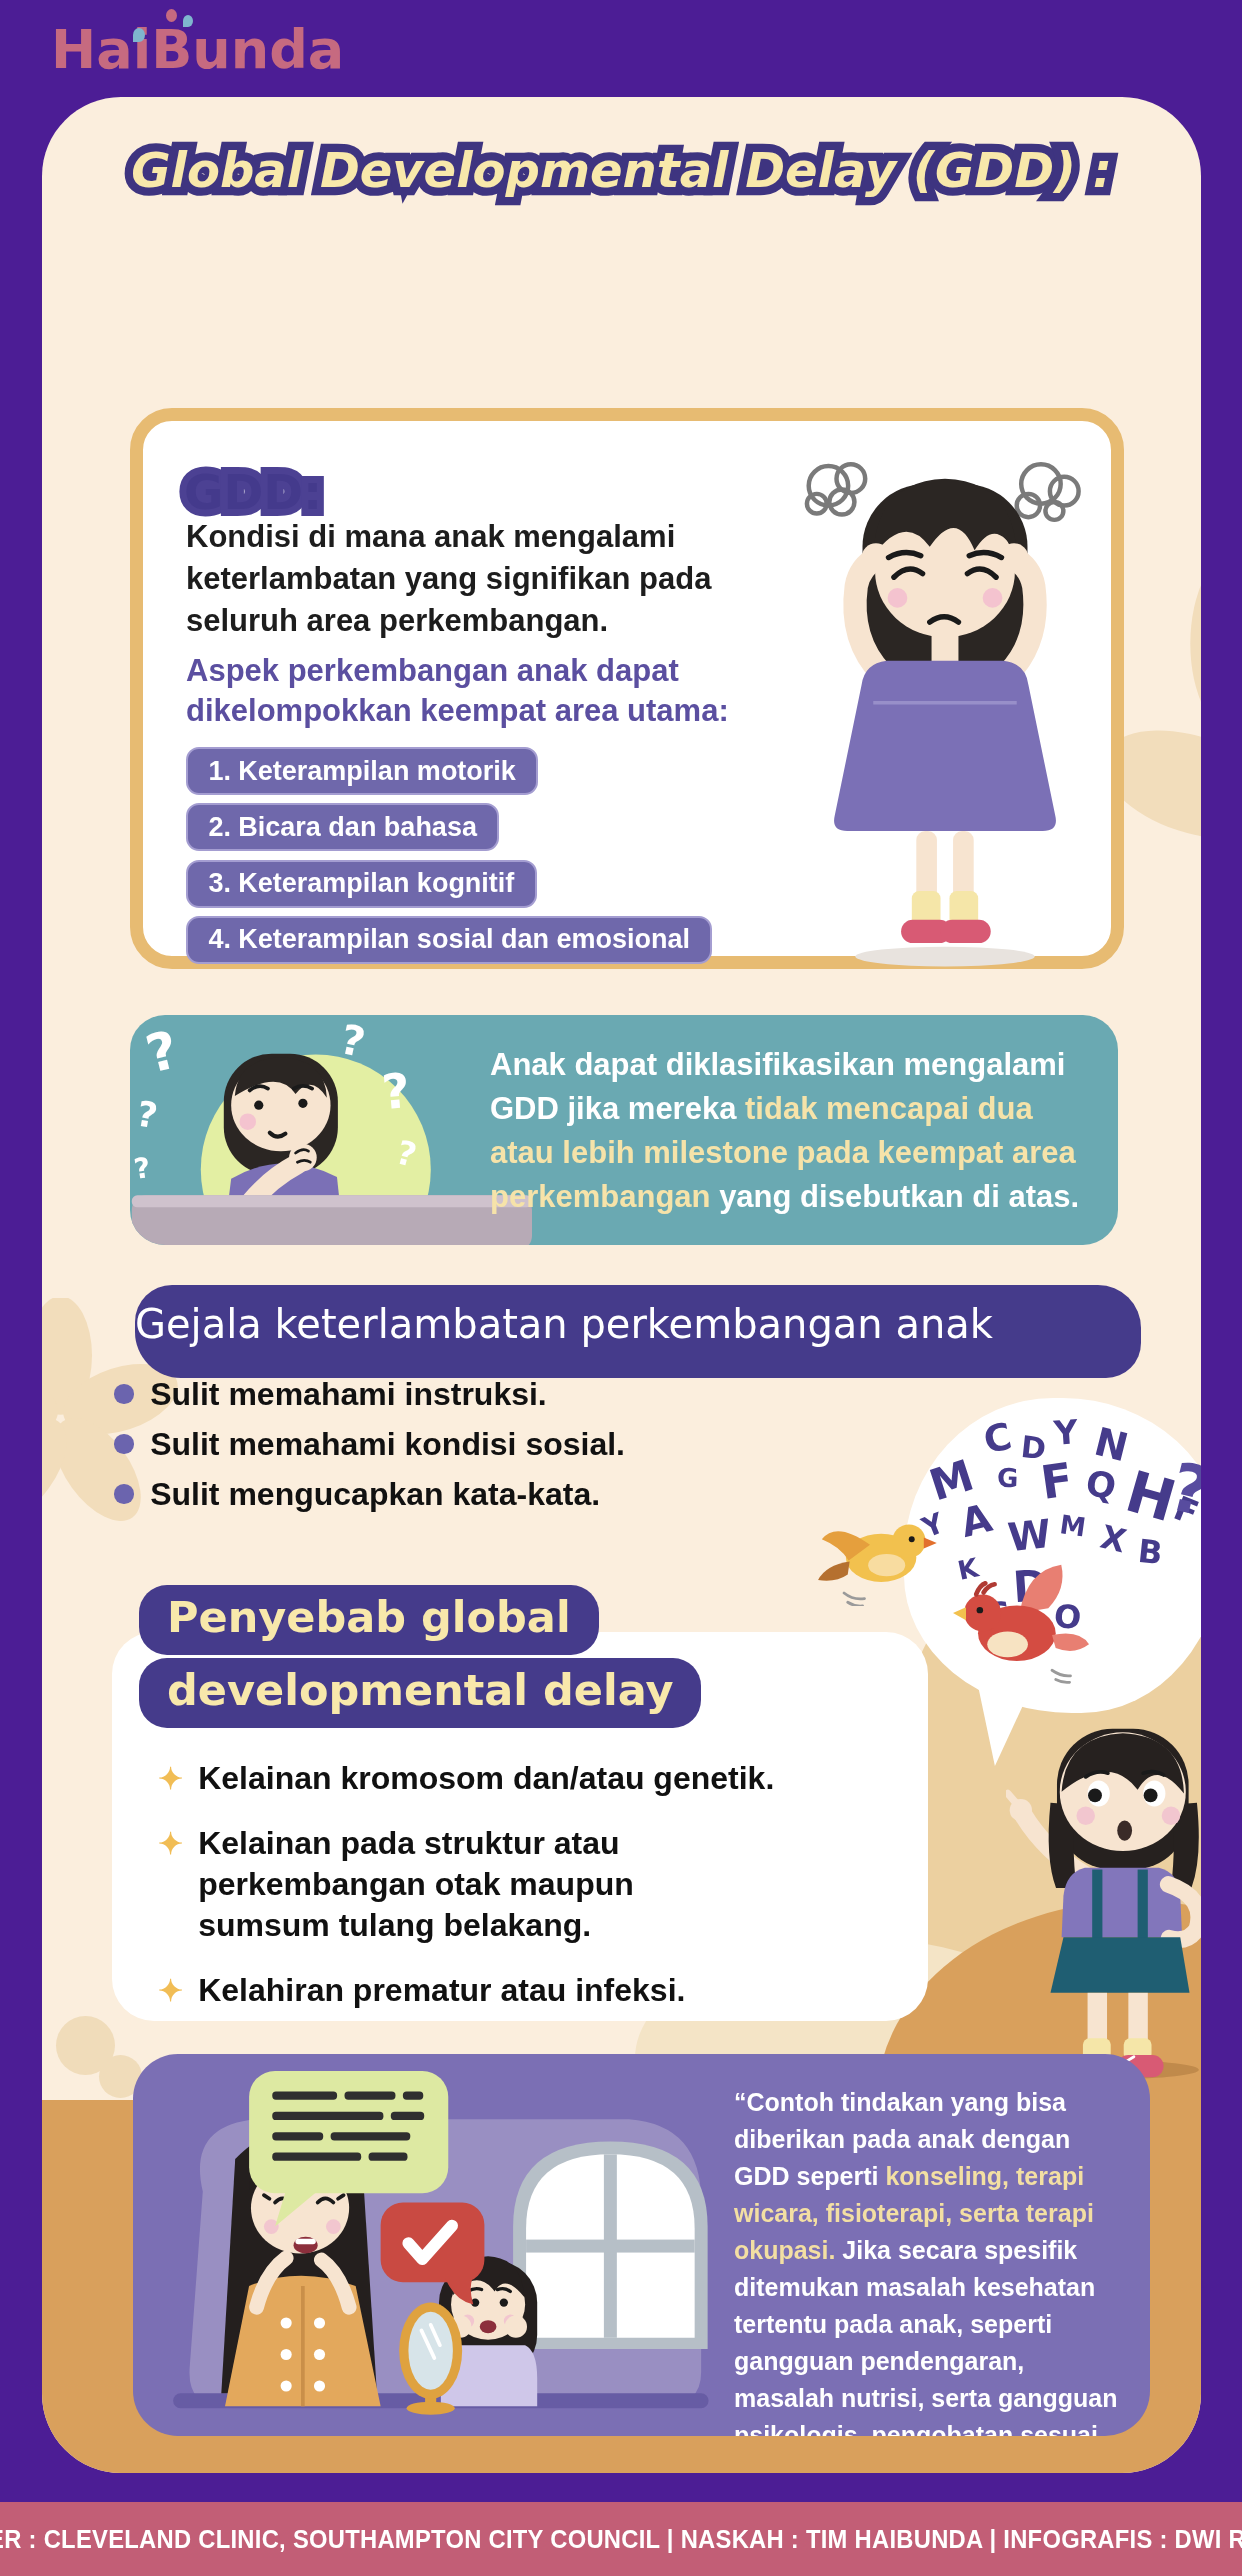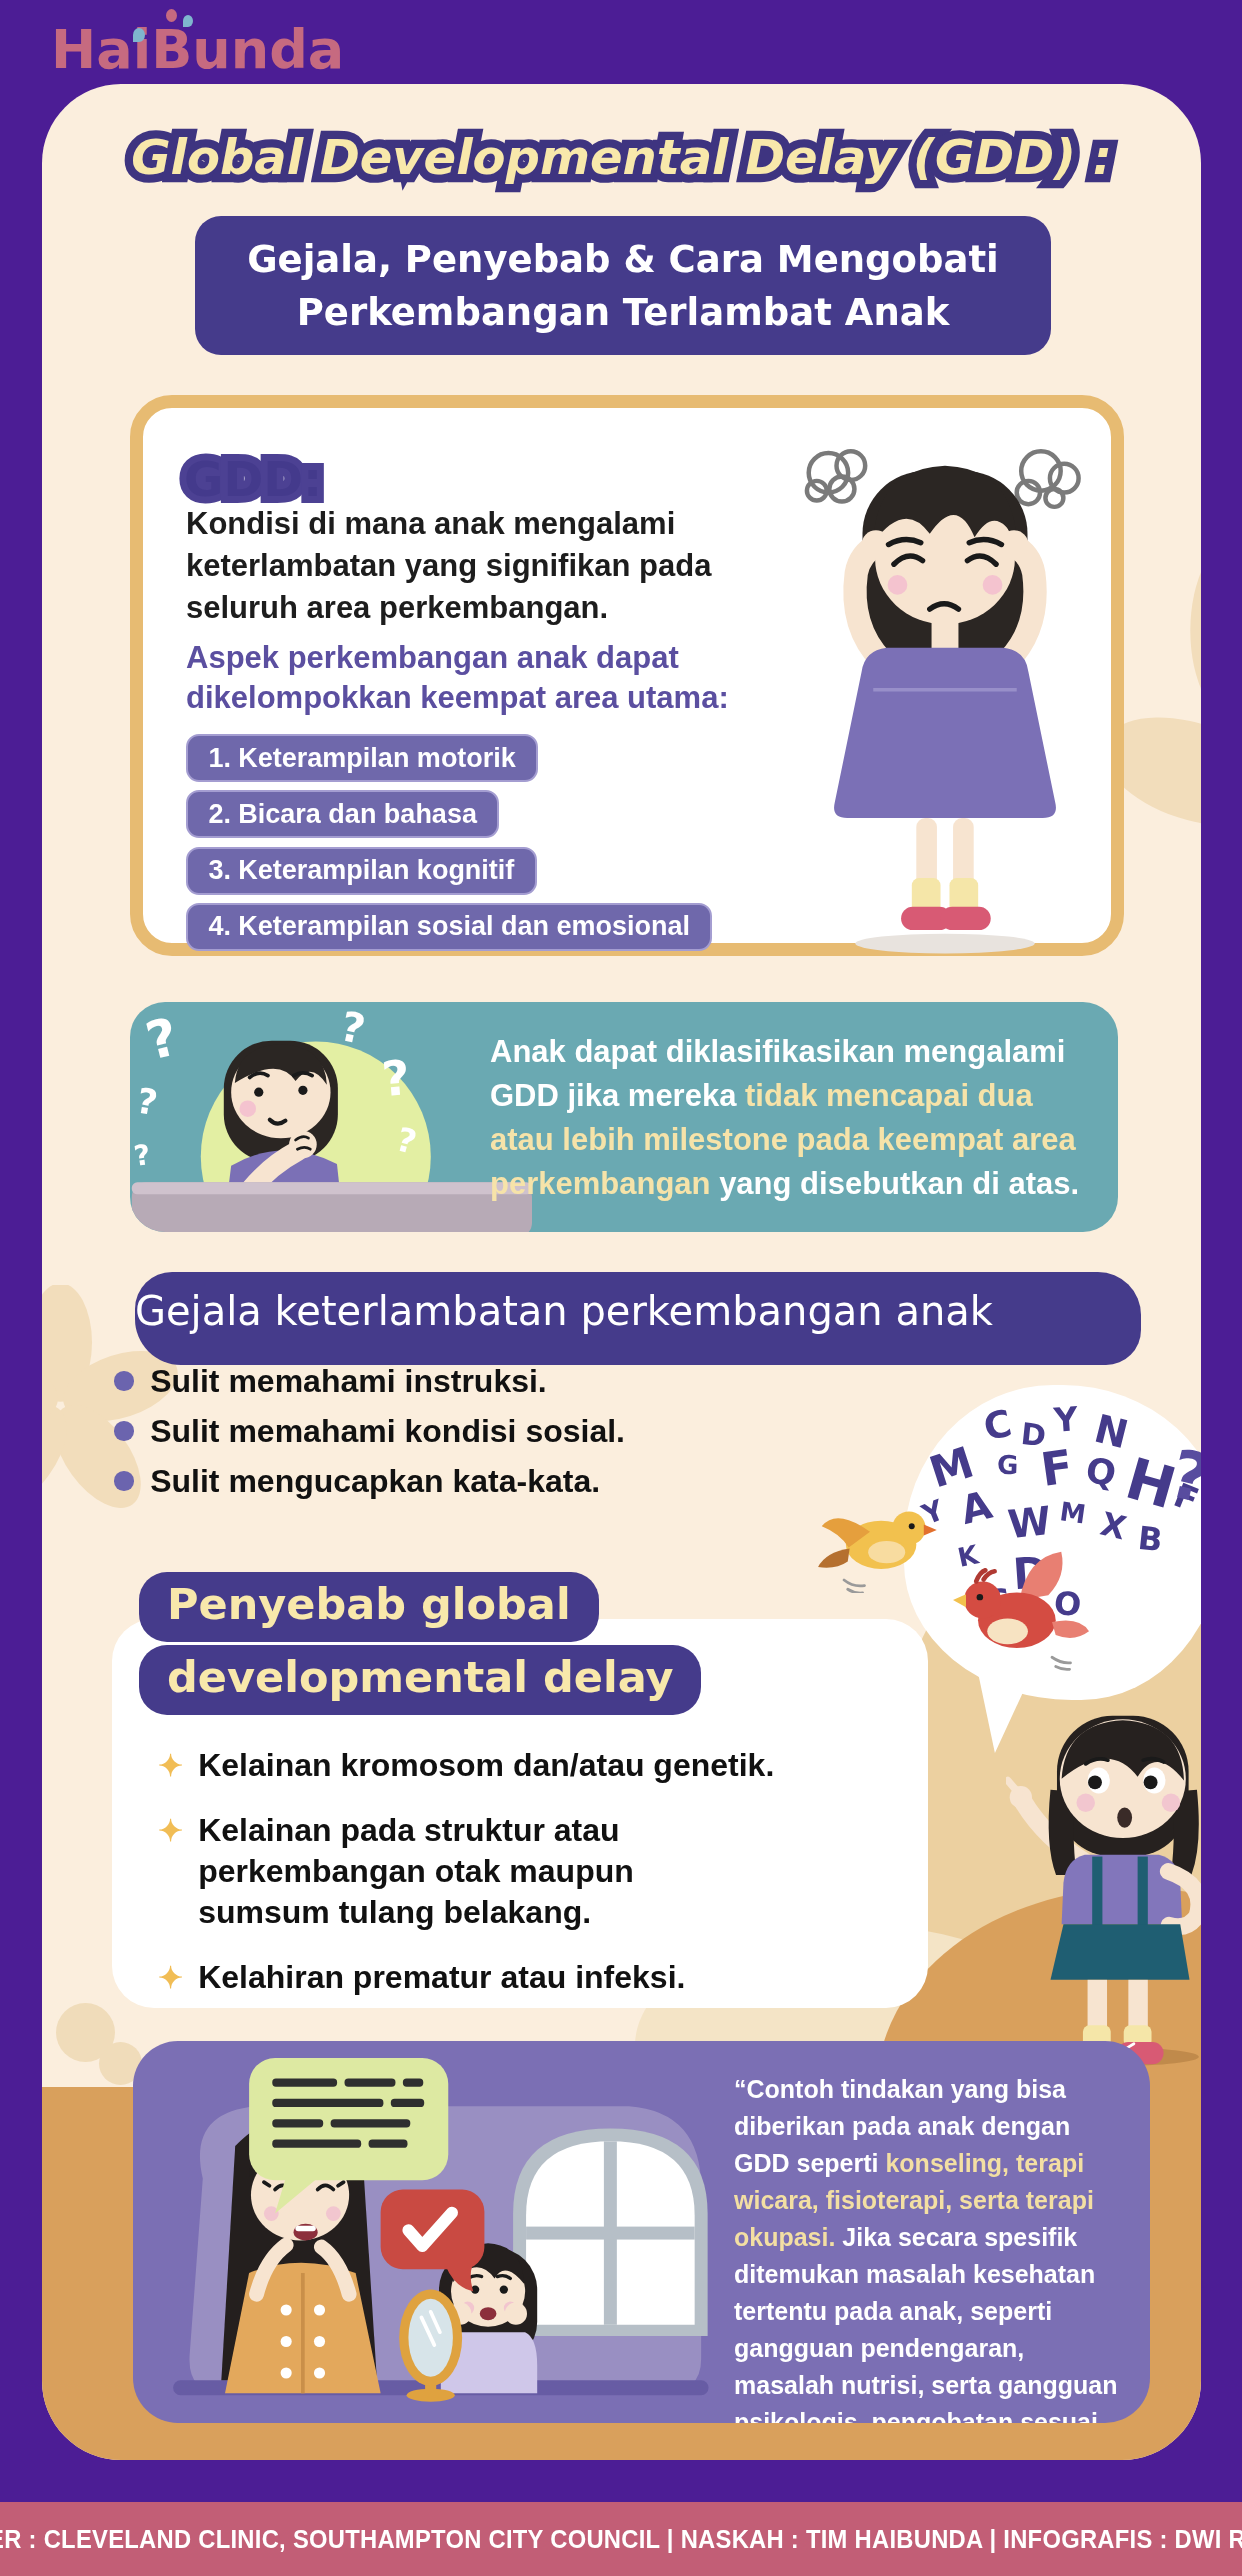--- a/index.html
+++ b/index.html
@@ -7,21 +7,21 @@
         font-family:"Liberation Sans",sans-serif;}
   .abs{position:absolute;}
 
   
   .logo{left:51px;top:20.4px;font-family:"DejaVu Sans",sans-serif;font-weight:bold;
         font-size:54px;color:#c66a80;letter-spacing:0px;line-height:59px;}
   .logo-dot{border-radius:50% 50% 50% 0;background:#7fb6ce;width:12px;height:14px;}
   .logo-head{border-radius:50%;background:#c66a80;width:11px;height:13px;}
 
   
-  .cream{left:42px;top:84px;width:1159px;height:2376px;background:#fbeedd;
+  .cream{left:42px;top:97px;width:1159px;height:2376px;background:#fbeedd;
          border-radius:79px;overflow:hidden;}
   .flower{opacity:1;}
 
   
   .hill-light{left:862px;top:1442px;width:389px;height:631px;background:#ecd0a0;
               border-radius:195px 195px 0 0;}
   .wave-light{left:593px;top:1841px;width:445px;height:241px;background:#f4e4c6;border-radius:50%;}
   .bump1{left:14px;top:1919px;width:59px;height:59px;background:#f0dcba;border-radius:50%;}
   .bump2{left:57px;top:1958px;width:43px;height:43px;background:#f0dcba;border-radius:50%;}
   .ground{left:0;top:2003px;width:1159px;height:373px;background:#d9a05c;}
@@ -173,24 +173,20 @@
     <div class="abs wave-light"></div>
     <div class="abs bump1"></div>
     <div class="abs bump2"></div>
     <div class="abs ground-rise"></div>
     <div class="abs ground"></div>
 
     <div class="abs title">
       <span class="outline-text" data-text="Global Developmental Delay (GDD) :">Global Developmental Delay (GDD) :</span>
     </div>
 
-    <div class="abs subtitle-box">
-      <div>Gejala, Penyebab &amp; Cara Mengobati</div>
-      <div>Perkembangan Terlambat Anak</div>
-    </div>
 
     <div class="abs gdd-card">
       <div class="gdd-heading">
         <span class="outline-text" data-text="GDD:">GDD:</span>
       </div>
       <div class="gdd-desc">Kondisi di mana anak mengalami keterlambatan yang signifikan pada seluruh area perkembangan.</div>
       <div class="gdd-aspek">Aspek perkembangan anak dapat dikelompokkan keempat area utama:</div>
       <div class="pill-list">
         <div class="pill">
             <span class="num">1.</span>

